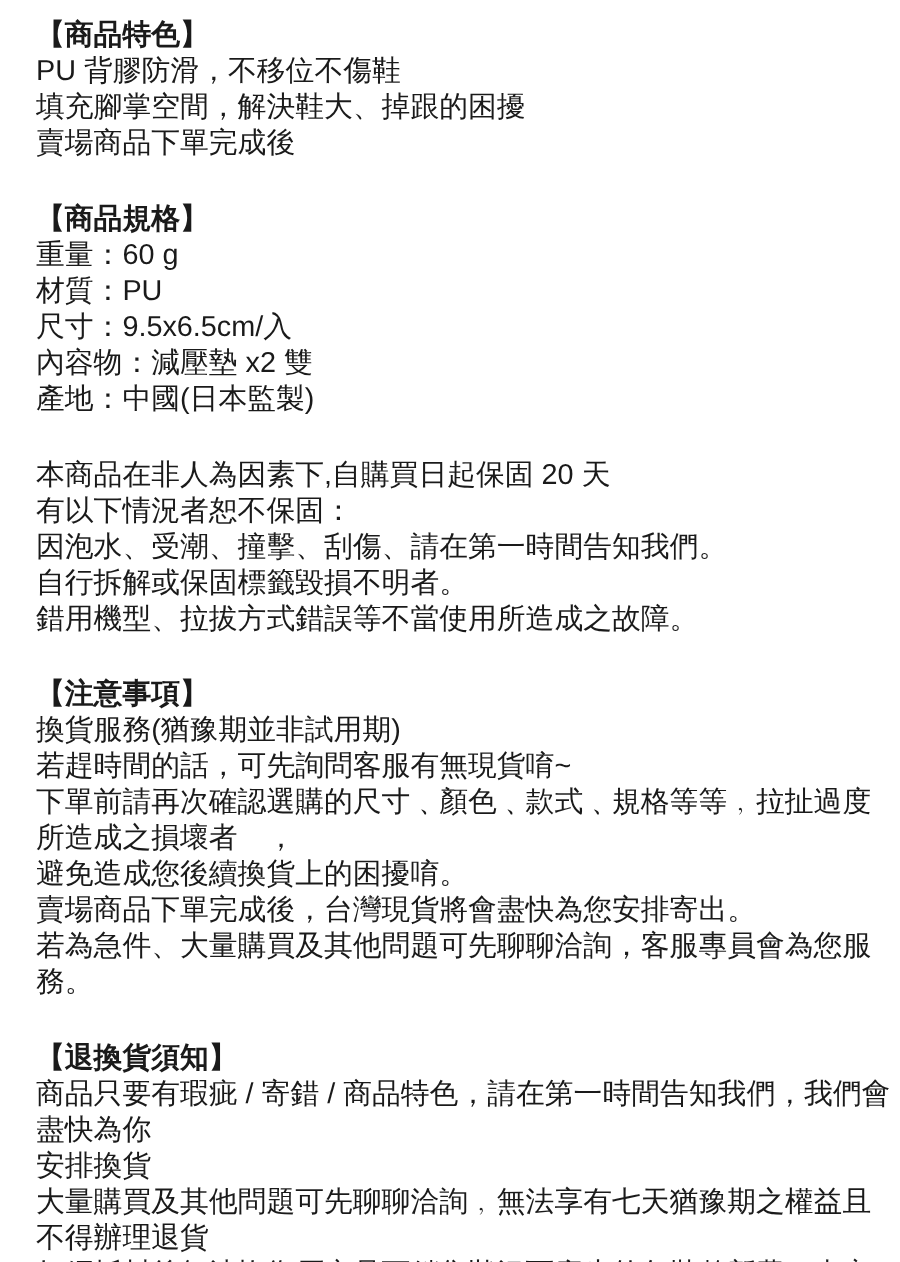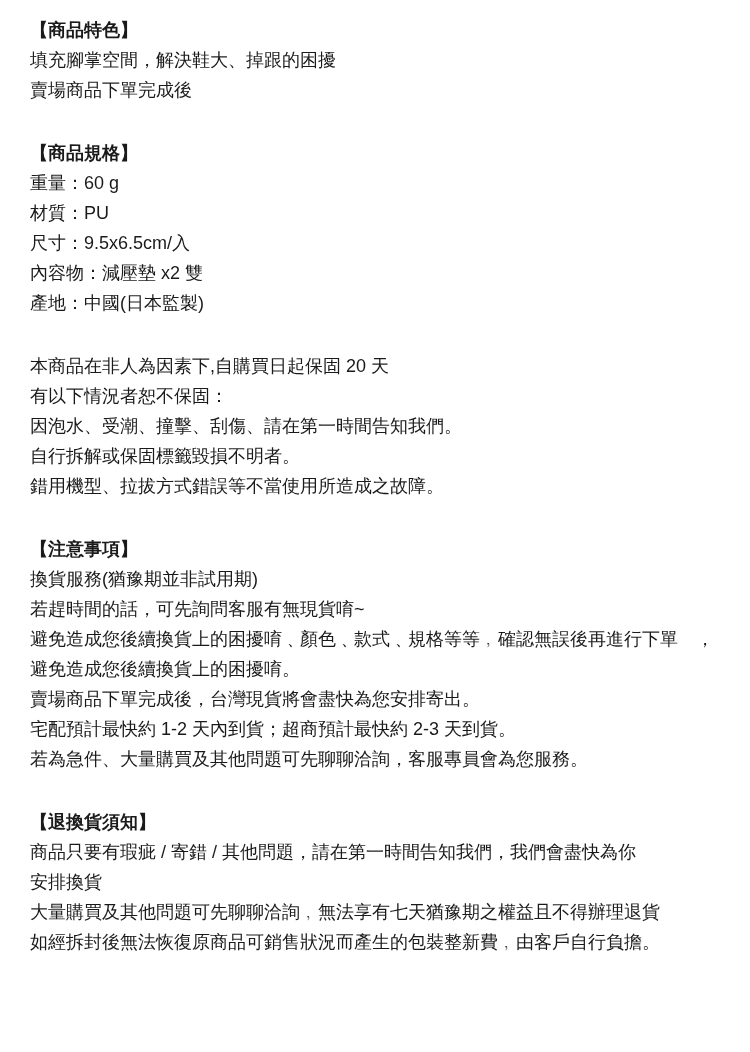--- a/index.html
+++ b/index.html
@@ -17,36 +17,37 @@
   .content {
     padding: 15px 8px 0 30px;
   }
   .section {
     margin: 0 0 33px 0;
   }
   .section:last-child {
     margin-bottom: 0;
   }
   .line {
-    font-size: 18px;
+    font-size: 24px;
     line-height: 30px;
     white-space: pre-wrap;
     letter-spacing: 0;
   }
   .title {
     font-weight: bold;
   }
 </style>
 </head>
 <body>
 
 <div class="content">
 
   <div class="section">
     <div class="line title">【商品特色】</div>
+    <div class="line">PU 背膠防滑，不移位不傷鞋</div>
     <div class="line">填充腳掌空間，解決鞋大、掉跟的困擾</div>
     <div class="line">賣場商品下單完成後</div>
   </div>
 
   <div class="section">
     <div class="line title">【商品規格】</div>
     <div class="line">重量：60 g</div>
     <div class="line">材質：PU</div>
     <div class="line">尺寸：9.5x6.5cm/入</div>
     <div class="line">內容物：減壓墊 x2 雙</div>
@@ -58,28 +59,27 @@
     <div class="line">有以下情況者恕不保固：</div>
     <div class="line">因泡水、受潮、撞擊、刮傷、請在第一時間告知我們。</div>
     <div class="line">自行拆解或保固標籤毀損不明者。</div>
     <div class="line">錯用機型、拉拔方式錯誤等不當使用所造成之故障。</div>
   </div>
 
   <div class="section">
     <div class="line title">【注意事項】</div>
     <div class="line">換貨服務(猶豫期並非試用期)</div>
     <div class="line">若趕時間的話，可先詢問客服有無現貨唷~</div>
-    <div class="line">避免造成您後續換貨上的困擾唷﹑顏色﹑款式﹑規格等等﹐確認無誤後再進行下單　，</div>
+    <div class="line">下單前請再次確認選購的尺寸﹑顏色﹑款式﹑規格等等﹐拉扯過度所造成之損壞者　，</div>
     <div class="line">避免造成您後續換貨上的困擾唷。</div>
     <div class="line">賣場商品下單完成後，台灣現貨將會盡快為您安排寄出。</div>
-    <div class="line">宅配預計最快約 1-2 天內到貨；超商預計最快約 2-3 天到貨。</div>
     <div class="line">若為急件、大量購買及其他問題可先聊聊洽詢，客服專員會為您服務。</div>
   </div>
 
   <div class="section">
     <div class="line title">【退換貨須知】</div>
-    <div class="line">商品只要有瑕疵 / 寄錯 / 其他問題，請在第一時間告知我們，我們會盡快為你</div>
+    <div class="line">商品只要有瑕疵 / 寄錯 / 商品特色，請在第一時間告知我們，我們會盡快為你</div>
     <div class="line">安排換貨</div>
     <div class="line">大量購買及其他問題可先聊聊洽詢﹐無法享有七天猶豫期之權益且不得辦理退貨</div>
     <div class="line">如經拆封後無法恢復原商品可銷售狀況而產生的包裝整新費﹐由客戶自行負擔。</div>
   </div>
 
 </div>
 
 </body></html>

